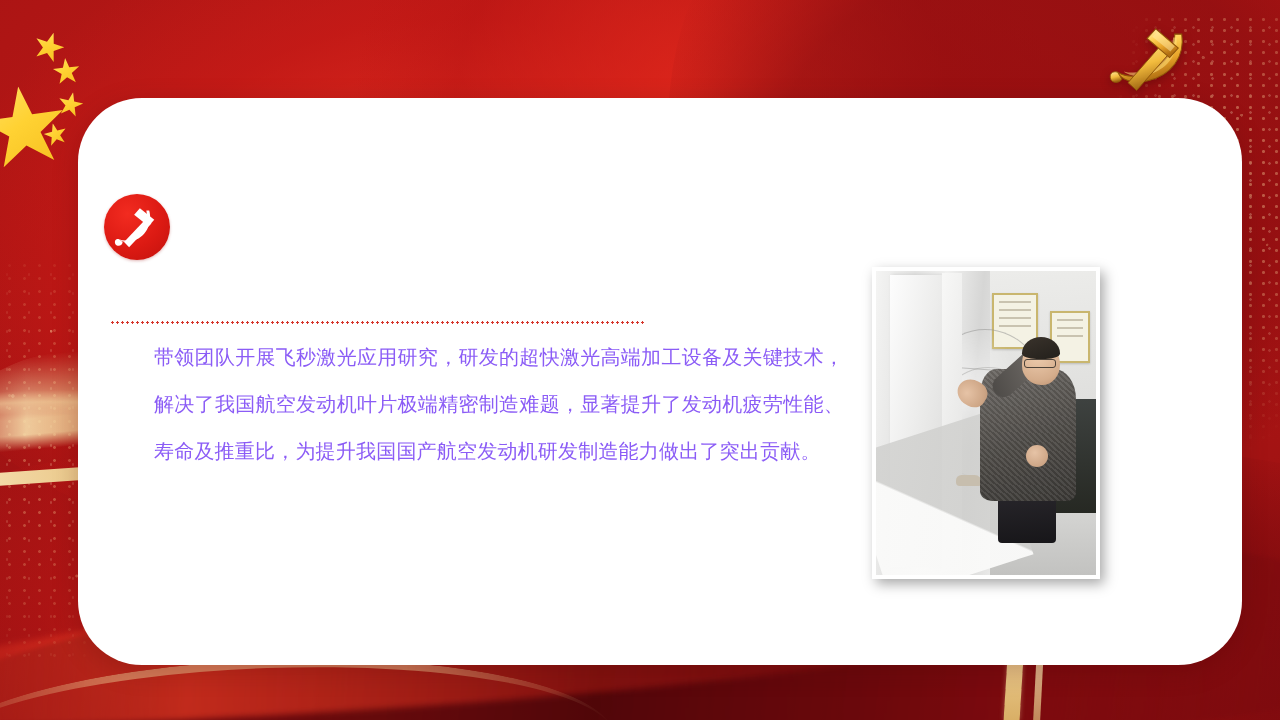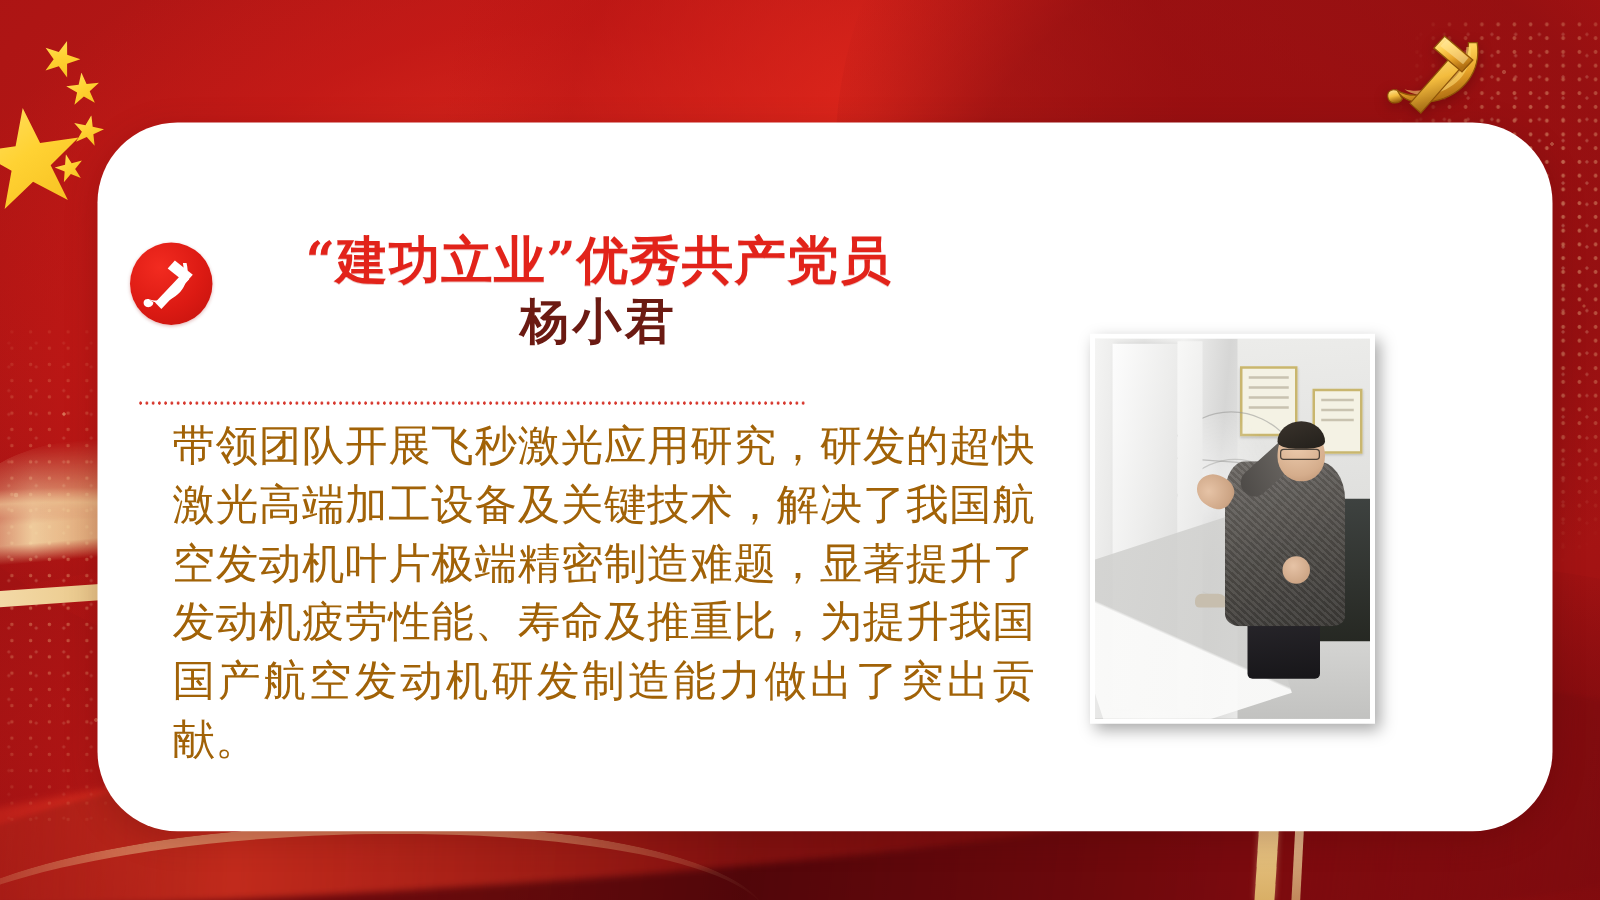--- a/index.html
+++ b/index.html
@@ -291,27 +291,27 @@
     width: 536px;
     height: 3px;
     background-image: radial-gradient(circle, #D6352B 0 1.1px, transparent 1.4px);
     background-size: 5px 3px;
     background-repeat: repeat-x;
   }
 
   
   .body-text {
     position: absolute;
-    left: 60px;
+    left: 76px;
     top: 236px;
     width: 690px;
     font-family: "DejaVu Sans", "Liberation Sans", sans-serif;
-    font-size: 34px;
+    font-size: 20px;
     line-height: 47px;
-    color: #a16207;
+    color: #8b5cf6;
     text-align: justify;
     text-justify: inter-ideograph;
     letter-spacing: .2px;
   }
 
   
   .photo-frame {
     position: absolute;
     left: 794px;
     top: 169px;
@@ -546,24 +546,20 @@
 
           <path d="M49 9 C 54 28, 44 47, 24 52 C 16 54, 10 52, 7 49 C 14 52, 24 51, 32 46 C 44 38, 48 24, 45 9 Z" fill="#FFFFFF"></path>
           <path d="M7 49 C 2 48, 0 52, 2 56 C 5 60, 12 58, 12 53 Z" fill="#FFFFFF"></path>
 
           <path d="M14 53 L 45 20 L 52 27 L 21 60 Z" fill="#FFFFFF"></path>
 
           <path d="M36 6 L 56 22 L 48 31 L 28 15 Z" fill="#FFFFFF"></path>
         </svg>
       </div>
 
-      <div class="titles">
-        <div class="title-main">“建功立业”优秀共产党员</div>
-        <div class="title-name">杨小君</div>
-      </div>
     </div>
 
     <div class="divider"></div>
 
     <div class="body-text">带领团队开展飞秒激光应用研究，研发的超快激光高端加工设备及关键技术，解决了我国航空发动机叶片极端精密制造难题，显著提升了发动机疲劳性能、寿命及推重比，为提升我国国产航空发动机研发制造能力做出了突出贡献。</div>
 
     <div class="photo-frame">
       <div class="photo">
         <div class="ph-wall"></div>
         <div class="ph-dark"></div>

